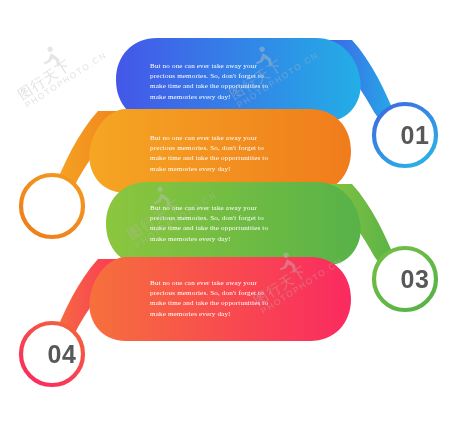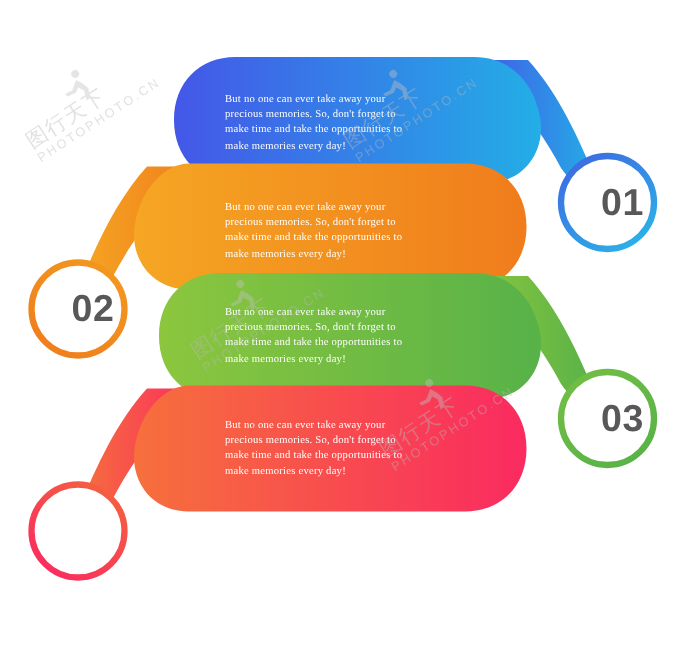--- a/index.html
+++ b/index.html
@@ -213,22 +213,22 @@
       <circle cx="52" cy="354" r="31" fill="#ffffff" stroke="url(#ring-04)" stroke-width="4.2"></circle>
     </g>
   </svg>
 
   <div class="bar-text" id="text-01">But no one can ever take away your precious memories. So, don't forget to make time and take the opportunities to make memories every day!</div>
   <div class="bar-text" id="text-02">But no one can ever take away your precious memories. So, don't forget to make time and take the opportunities to make memories every day!</div>
   <div class="bar-text" id="text-03">But no one can ever take away your precious memories. So, don't forget to make time and take the opportunities to make memories every day!</div>
   <div class="bar-text" id="text-04">But no one can ever take away your precious memories. So, don't forget to make time and take the opportunities to make memories every day!</div>
 
   <div class="badge-number" id="num-01">01</div>
-  <div class="badge-number" id="num-02">02</div>
   <div class="badge-number" id="num-03">03</div>
+  <div class="badge-number" id="num-04">04</div>
 
   <div class="watermark" id="wm-a">
     <div class="wm-inner">
       <svg class="wm-runner" viewBox="0 0 24 24">
         <circle cx="16" cy="4.5" r="2.4" fill="currentColor"></circle>
         <path d="M14.5 8 L9 12 L4 11.5 L4.6 13.6 L10 14.4 L13 12.6 L15 16 L13 22 L15.4 22 L18 16.4 L16.6 12 Z" fill="currentColor"></path>
       </svg>
       <div class="wm-cn">图行天下</div>
       <div class="wm-en">PHOTOPHOTO.CN</div>
     </div>

